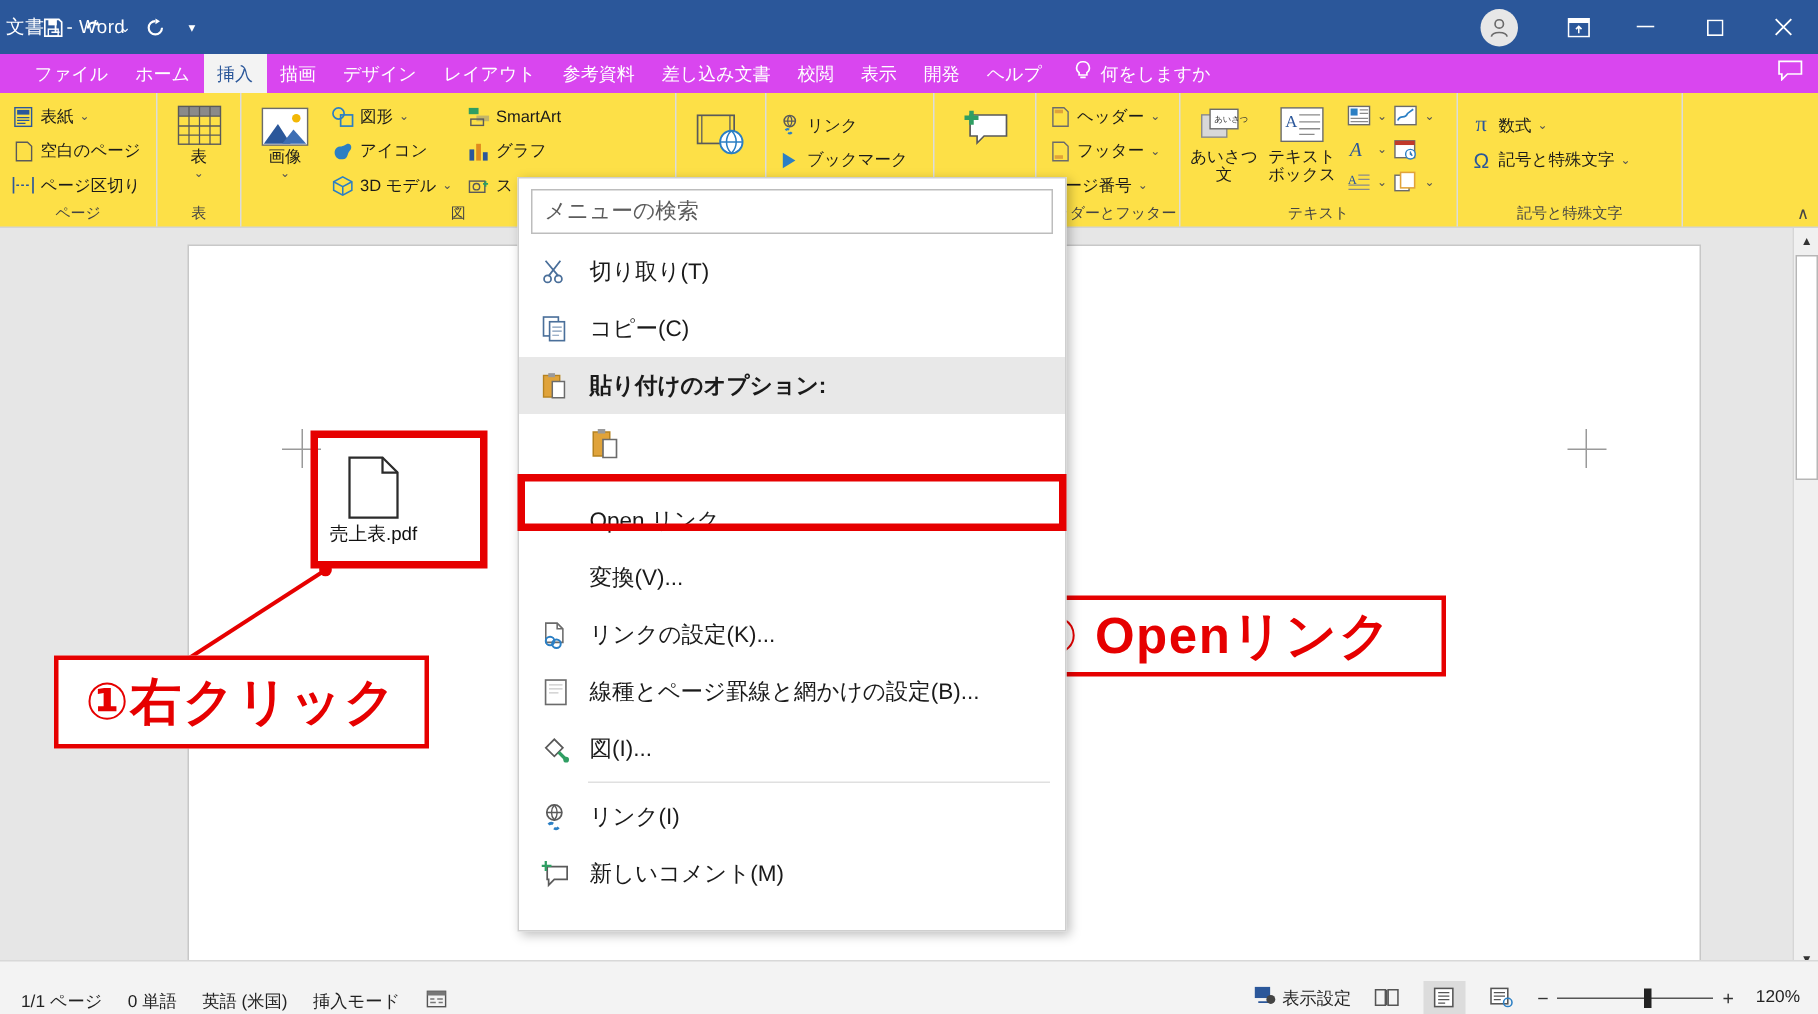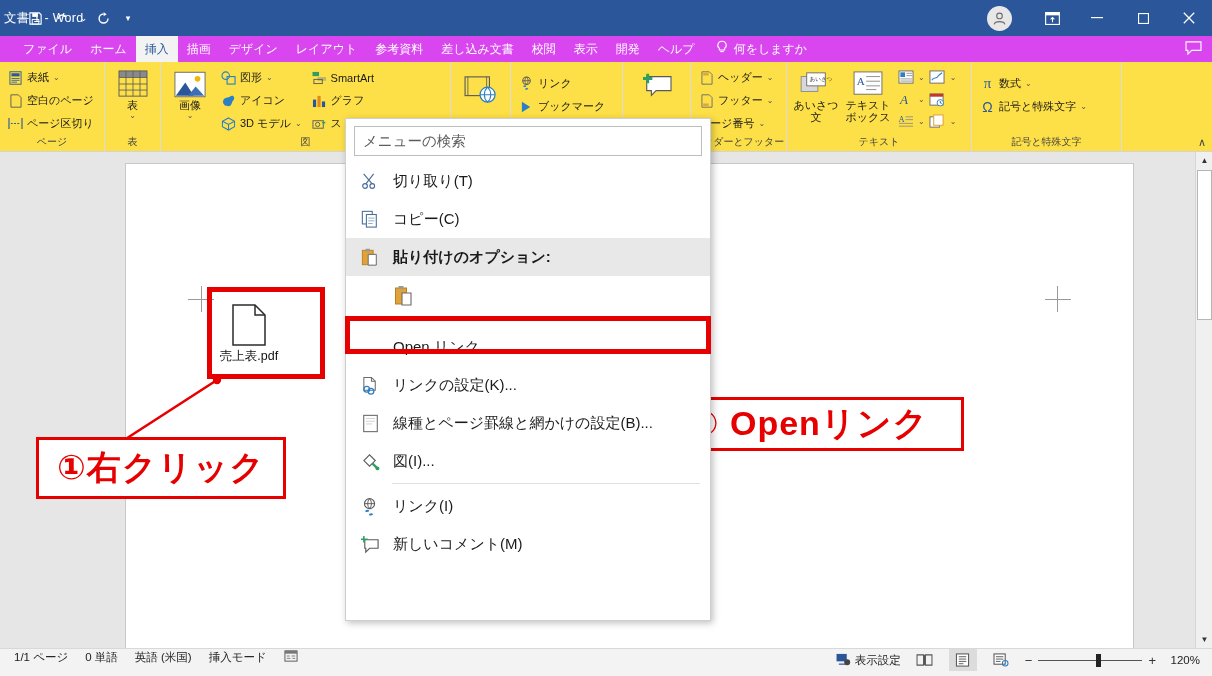--- a/index.html
+++ b/index.html
@@ -142,23 +142,23 @@
   .vscroll {
     position: absolute; right: 0; top: 152px; bottom: 28px; width: 17px;
     background: #f0f0f0; border-left: 1px solid #d6d6d6;
   }
   .vsbtn { width: 17px; height: 17px; display: flex; align-items: center; justify-content: center; font-size: 8px; color: #333; background: #f0f0f0; }
   .vsthumb { position: absolute; left: 1px; top: 18px; width: 15px; height: 150px; background: #ffffff; border: 1px solid #b6b6b6; }
   .vsbottom { position: absolute; bottom: 0; left: 0; }
 
   
   .statusbar {
-    position: absolute; left: 0; right: 0; bottom: 0; height: 28px;
+    position: absolute; left: 0; right: 0; bottom: 0; height: 36px;
     background: #f3f3f3; border-top: 1px solid #d8d8d8;
-    display: flex; align-items: flex-start; font-size: 11.5px; color: #222;
+    display: flex; align-items: flex-end; font-size: 11.5px; color: #222;
   }
   .sb-left { display: flex; align-items: center; gap: 17px; padding-left: 14px; }
   .sb-right { margin-left: auto; display: flex; align-items: center; gap: 10px; padding-right: 12px; }
   .viewbtn { width: 28px; height: 22px; display: flex; align-items: center; justify-content: center; }
   .viewbtn.active { background: #dcdcdc; }
   .zoomwrap { display: flex; align-items: center; gap: 6px; }
   .zoomtrack { width: 104px; height: 1px; background: #555; position: relative; }
   .zoomthumb { position: absolute; left: 58px; top: -6px; width: 5px; height: 13px; background: #222; }
   .zoompct { min-width: 38px; text-align: right; }
   .sign { font-size: 13px; color: #333; }
@@ -650,20 +650,24 @@
             <path d="M8 8 h9 v12 H8z" fill="#fff" stroke="#6b6b6b" stroke-width="1.1"></path>
           </svg>
       </span>
     </div>
 
     <div class="mitem boxed" style="margin-top:8px;">
       <span class="micon"></span>
       <span class="mtext">Open リンク</span>
     </div>
 
+    <div class="mitem">
+      <span class="micon"></span>
+      <span class="mtext">変換(V)...</span>
+    </div>
 
     <div class="mitem">
       <span class="micon">
         <svg width="19" height="19" viewBox="0 0 20 20">
             <path d="M3 1.5 h8 l4 4 V15 H3z" fill="#fff" stroke="#6b6b6b" stroke-width="1.1"></path>
             <path d="M11 1.5 v4 h4" fill="none" stroke="#6b6b6b" stroke-width="1.1"></path>
             <circle cx="6" cy="14" r="3" fill="none" stroke="#2b7fc4" stroke-width="1.4"></circle>
             <circle cx="10.5" cy="16" r="3" fill="none" stroke="#2b7fc4" stroke-width="1.4"></circle>
           </svg>
       </span>

